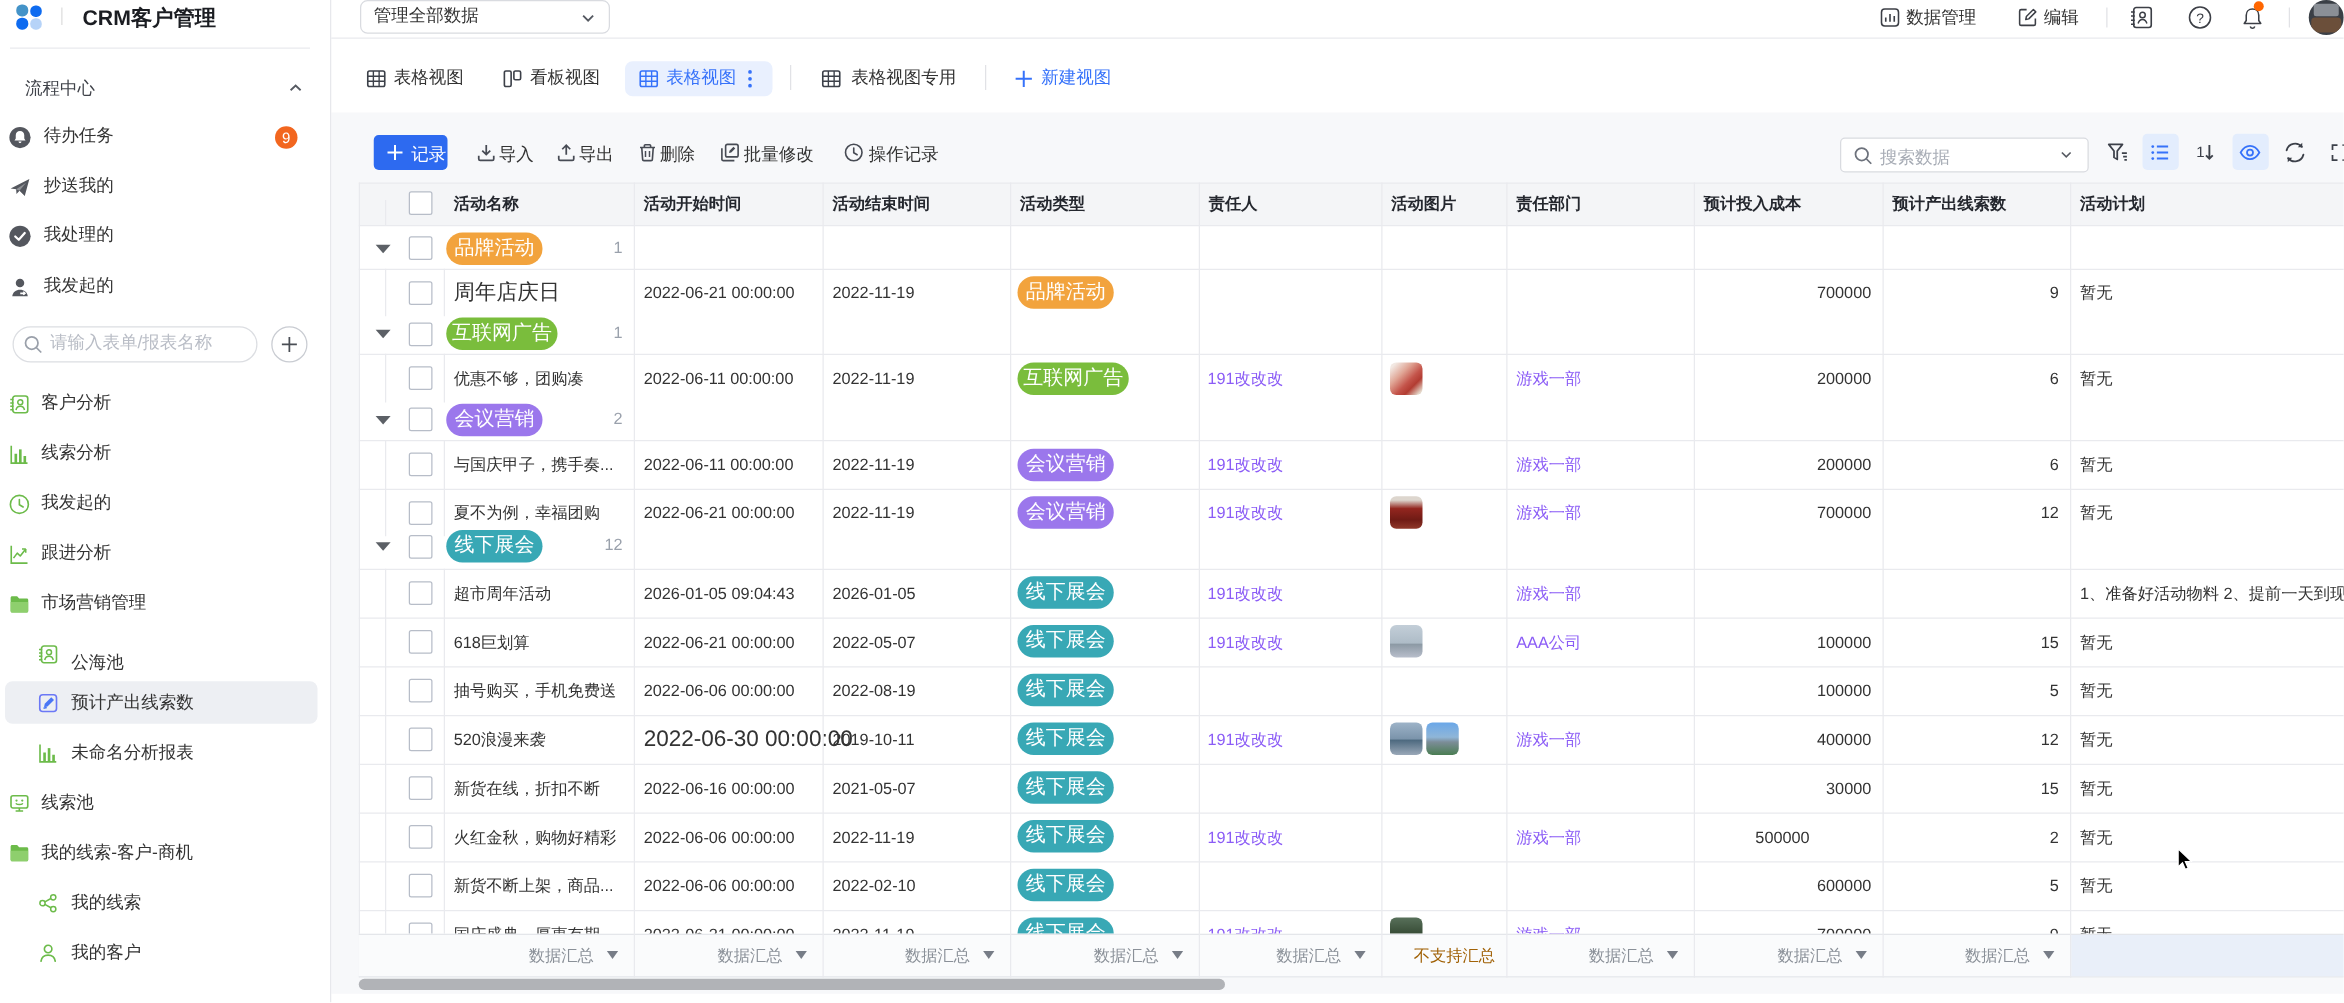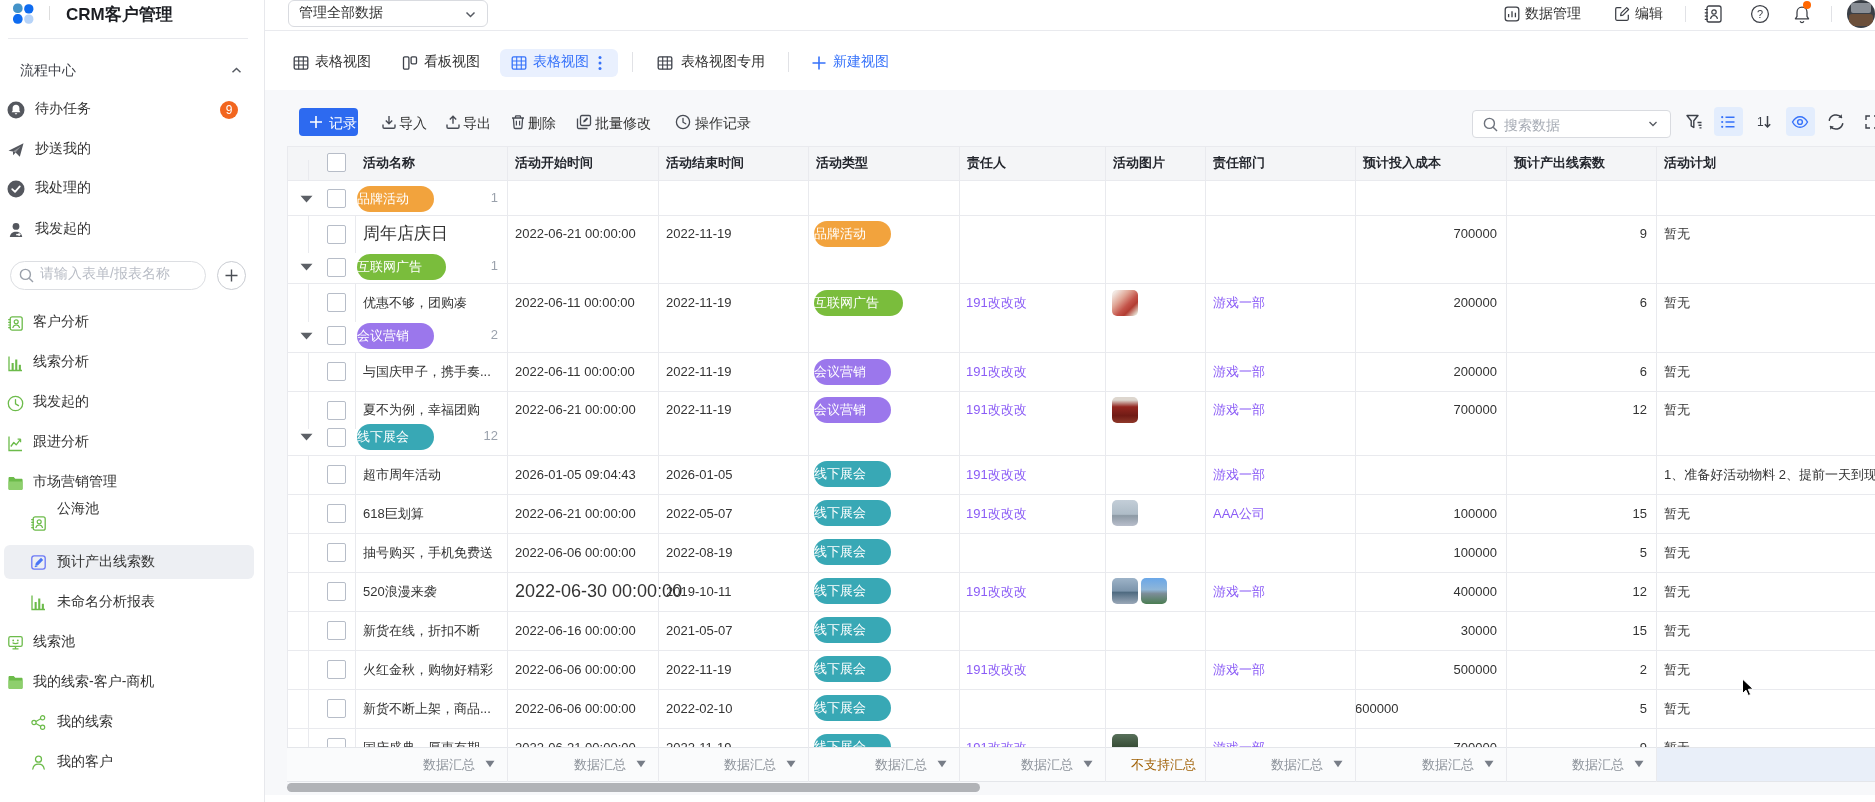--- a/index.html
+++ b/index.html
@@ -1,17 +1,17 @@
 <!DOCTYPE html>
 <html><head><meta charset="utf-8"><style>
 *{margin:0;padding:0;box-sizing:border-box}
 html,body{width:1875px;height:802px;overflow:hidden;position:relative;background:#fff;
  font-family:"Liberation Sans",sans-serif;color:#333;font-size:14px}
 .a{position:absolute}
-.tag{position:absolute;height:26px;line-height:26px;border-radius:13px;color:#fff;font-size:13px;text-align:left}
+.tag{position:absolute;height:26px;line-height:26px;border-radius:13px;color:#fff;font-size:16px;text-align:center}
 .cb{position:absolute;width:19px;height:19px;border:1px solid #b7bdc8;border-radius:2px;background:#fff}
 .lnk{color:#8b5cf6}
 .vline{position:absolute;width:1px;background:#e9eaee}
 .hline{position:absolute;height:1px;background:#e9eaee}
 .ic{position:absolute}
 </style></head><body>
 <div class="a" style="left:265px;top:90px;width:1610px;height:705px;background:#f7f8fa"></div>
 <div class="a" style="left:0;top:0;width:265px;height:802px;background:#fff;border-right:1px solid #e7e8ec"></div>
 <svg class="ic" style="left:12px;top:2px" width="24" height="24" viewBox="0 0 24 24">
     <rect x="1" y="1.5" width="9.6" height="9.6" rx="4.4" fill="#4493c8"></rect>
@@ -90,21 +90,21 @@
     <path d="M1.5 3.2c0-.7.5-1.2 1.2-1.2h4l1.6 1.8h6.1c.7 0 1.2.5 1.2 1.2v8.8c0 .7-.5 1.2-1.2 1.2H2.7c-.7 0-1.2-.5-1.2-1.2z" fill="#6cbb4a"></path>
     <path d="M1.5 6.5h14v7.3c0 .7-.5 1.2-1.2 1.2H2.7c-.7 0-1.2-.5-1.2-1.2z" fill="#8ecf6d"></path>
   </svg>
 <div class="a" style="left:33px;top:473px">市场营销管理</div>
 <svg class="ic" style="left:30px;top:514.5px" width="17" height="17" viewBox="0 0 17 17">
     <rect x="3.2" y="1.8" width="12" height="13.4" rx="2" stroke="#6cbb4a" stroke-width="1.3" fill="none"></rect>
     <path d="M1.2 4.6h2.6M1.2 7.3h2.6M1.2 10h2.6M1.2 12.7h2.6" stroke="#6cbb4a" stroke-width="1.2"></path>
     <circle cx="9.2" cy="6.8" r="2" stroke="#6cbb4a" stroke-width="1.2" fill="none"></circle>
     <path d="M5.8 13c.4-2 1.7-3 3.4-3s3 1 3.4 3" stroke="#6cbb4a" stroke-width="1.2" fill="none"></path>
   </svg>
-<div class="a" style="left:57px;top:500px">公海池</div>
+<div class="a" style="left:57px;top:521px">公海池</div>
 <svg class="ic" style="left:30px;top:554.0px" width="17" height="17" viewBox="0 0 17 17">
     <rect x="1.8" y="1.8" width="13.4" height="13.4" rx="2.4" stroke="#6b78f6" stroke-width="1.3" fill="none"></rect>
     <path d="M5.2 11.8 5.8 9 11 3.8l2.2 2.2-5.2 5.2z" fill="#4a76f5"></path>
     <path d="M4.8 12.6l2.6-.6" stroke="#4a76f5" stroke-width="1.2"></path>
   </svg>
 <div class="a" style="left:57px;top:552.5px">预计产出线索数</div>
 <svg class="ic" style="left:30px;top:594.0px" width="17" height="17" viewBox="0 0 17 17">
     <path d="M2 1.5v14h13" stroke="#6cbb4a" stroke-width="1.3" fill="none"></path>
     <rect x="4.6" y="8" width="2.1" height="7.5" fill="#6cbb4a"></rect>
     <rect x="8.2" y="4.5" width="2.1" height="11" fill="#6cbb4a"></rect>
@@ -416,31 +416,31 @@
     <div class="a " style="left:1377px;top:0;height:39px;line-height:39px;white-space:nowrap;font-size:13px">暂无</div>
   </div>
 <div class="a" style="left:287px;top:649.5px;width:1588px;height:39px;overflow:hidden">
     <div class="cb" style="left:40px;top:10.0px"></div>
     <div class="a " style="left:76px;top:0;height:39px;line-height:39px;white-space:nowrap;font-size:13px">火红金秋，购物好精彩</div>
     <div class="a " style="left:228px;top:0;height:39px;line-height:39px;white-space:nowrap;font-size:13px">2022-06-06 00:00:00</div>
     <div class="a " style="left:379px;top:0;height:39px;line-height:39px;white-space:nowrap;font-size:13px">2022-11-19</div>
     <div class="tag" style="left:527px;top:6.5px;width:77px;background:#38a8b5">线下展会</div>
     <div class="a lnk" style="left:679px;top:0;height:39px;line-height:39px;white-space:nowrap;font-size:13px">191改改改</div>
     <div class="a lnk" style="left:926px;top:0;height:39px;line-height:39px;white-space:nowrap;font-size:13px">游戏一部</div>
-    <div class="a" style="left:1068px;top:0;width:142px;height:39px;line-height:39px;text-align:right;font-size:13px">500000</div>
+    <div class="a" style="left:1068px;top:0;width:142px;height:39px;line-height:39px;text-align:center;font-size:13px">500000</div>
     <div class="a" style="left:1219px;top:0;width:141px;height:39px;line-height:39px;text-align:right;font-size:13px">2</div>
     <div class="a " style="left:1377px;top:0;height:39px;line-height:39px;white-space:nowrap;font-size:13px">暂无</div>
   </div>
 <div class="a" style="left:287px;top:688.5px;width:1588px;height:39px;overflow:hidden">
     <div class="cb" style="left:40px;top:10.0px"></div>
     <div class="a " style="left:76px;top:0;height:39px;line-height:39px;white-space:nowrap;font-size:13px">新货不断上架，商品...</div>
     <div class="a " style="left:228px;top:0;height:39px;line-height:39px;white-space:nowrap;font-size:13px">2022-06-06 00:00:00</div>
     <div class="a " style="left:379px;top:0;height:39px;line-height:39px;white-space:nowrap;font-size:13px">2022-02-10</div>
     <div class="tag" style="left:527px;top:6.5px;width:77px;background:#38a8b5">线下展会</div>
-    <div class="a" style="left:1068px;top:0;width:142px;height:39px;line-height:39px;font-size:13px">600000</div>
+    <div class="a" style="left:1068px;top:0;width:142px;height:39px;line-height:39px;text-align:right;font-size:13px">600000</div>
     <div class="a" style="left:1219px;top:0;width:141px;height:39px;line-height:39px;text-align:right;font-size:13px">5</div>
     <div class="a " style="left:1377px;top:0;height:39px;line-height:39px;white-space:nowrap;font-size:13px">暂无</div>
   </div>
 <div class="a" style="left:287px;top:727.5px;width:1588px;height:19px;overflow:hidden">
     <div class="cb" style="left:40px;top:10.0px"></div>
     <div class="a " style="left:76px;top:0;height:39px;line-height:39px;white-space:nowrap;font-size:13px">国庆盛典，厚惠有期</div>
     <div class="a " style="left:228px;top:0;height:39px;line-height:39px;white-space:nowrap;font-size:13px">2022-06-21 00:00:00</div>
     <div class="a " style="left:379px;top:0;height:39px;line-height:39px;white-space:nowrap;font-size:13px">2022-11-19</div>
     <div class="tag" style="left:527px;top:6.5px;width:77px;background:#38a8b5">线下展会</div>
     <div class="a lnk" style="left:679px;top:0;height:39px;line-height:39px;white-space:nowrap;font-size:13px">191改改改</div>

